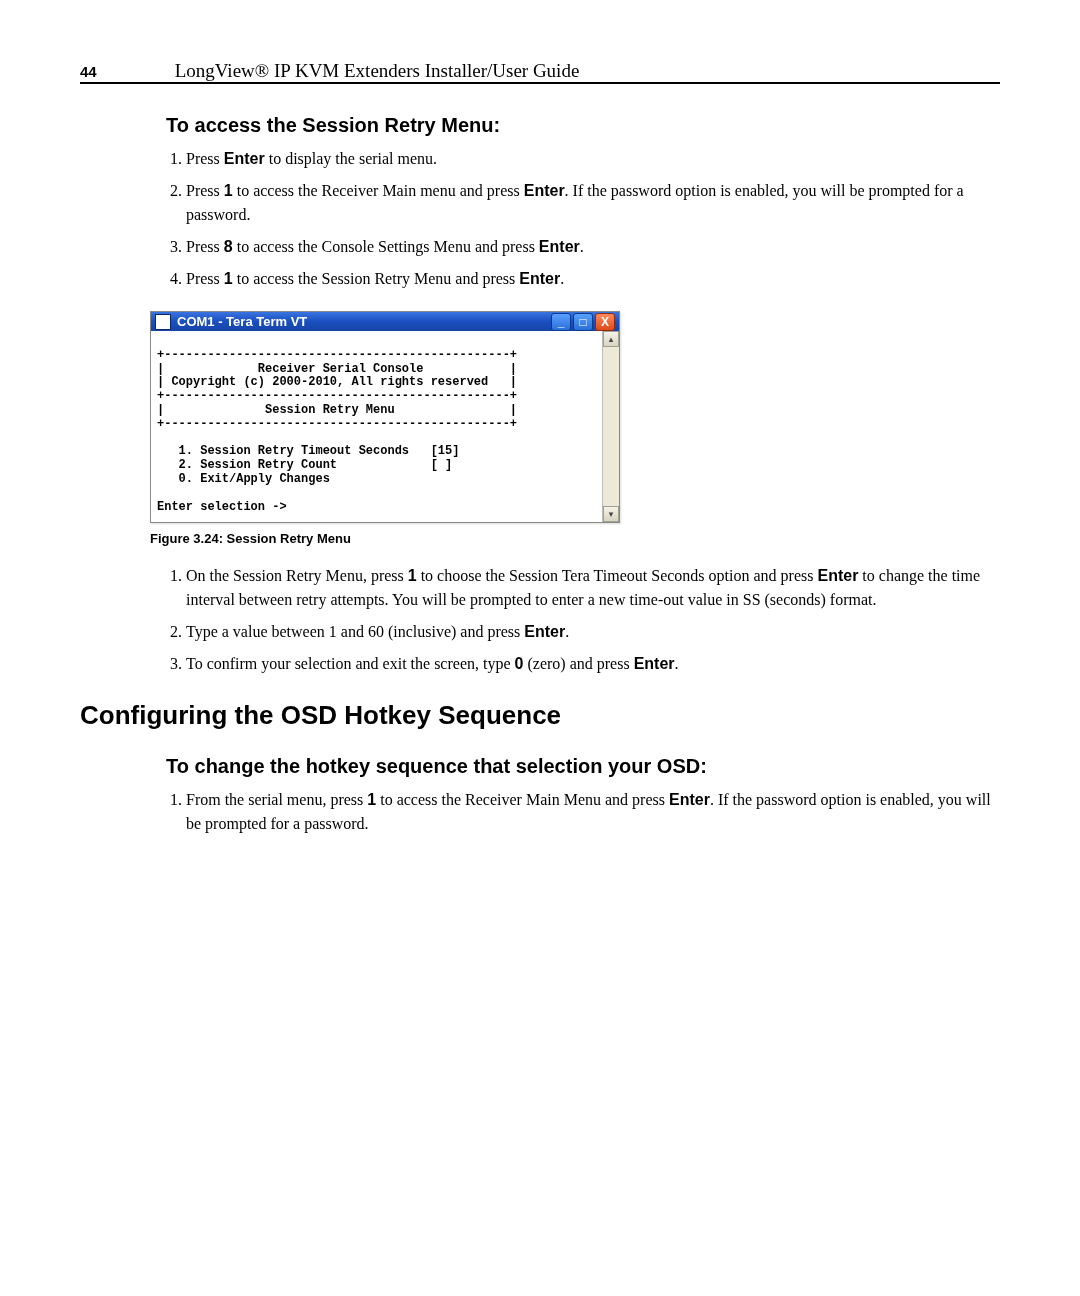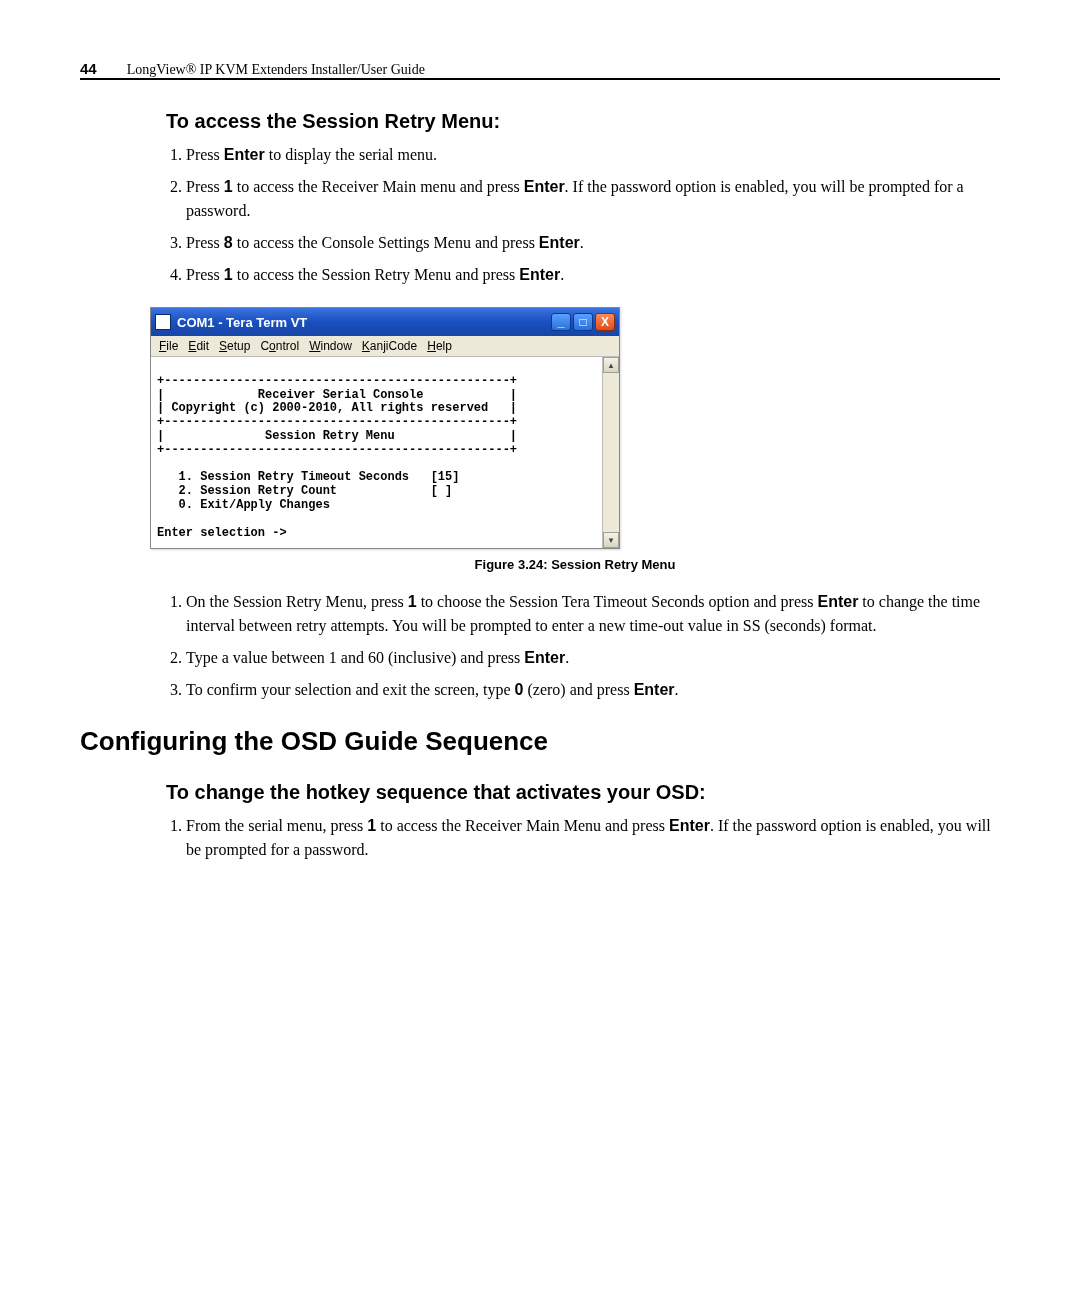--- a/index.html
+++ b/index.html
@@ -18,21 +18,22 @@
     border-bottom: 2px solid #000;
     margin-bottom: 30px;
   }
   .page-number {
     font-family: Arial, sans-serif;
     font-weight: bold;
     font-size: 15px;
     margin-right: 30px;
   }
   .guide-title {
-    font-size: 14px;
+    font-size: 19px;
+    margin-left: 48px;
   }
   .section-heading {
     font-family: Arial, sans-serif;
     font-weight: bold;
     font-size: 20px;
     margin: 24px 0 10px 16px;
   }
   ol.steps {
     margin: 0 0 20px 0;
     padding-left: 36px;
@@ -47,21 +48,21 @@
     width: 468px;
     border: 1px solid #888;
     background: #fff;
     box-shadow: 1px 1px 2px rgba(0,0,0,0.15);
     font-family: Tahoma, Arial, sans-serif;
   }
   .titlebar {
     display: flex;
     align-items: center;
     background: linear-gradient(to bottom, #3a74e0, #1a4fc0, #1745a6);
-    height: 28px;
+    height: 19px;
     padding: 0 4px;
   }
   .titlebar-icon {
     display:inline-block;
     width:14px;height:14px;
     background:#fff;border:1px solid #0a2a66;
     margin-right:6px;
   }
   .titlebar-text {
     color: #fff;
@@ -121,21 +122,20 @@
     border:1px solid #a0a090;
     box-sizing:border-box;
     display:flex;align-items:center;justify-content:center;
     font-size:9px;color:#444;
   }
   .figure-caption {
     font-family: Arial, sans-serif;
     font-weight: bold;
     font-size: 13px;
     margin: 8px 0 18px 0;
-    text-align: center;
   }
   h2.main-heading {
     font-family: Arial, sans-serif;
     font-weight: bold;
     font-size: 26px;
     margin: 24px 0 14px 0;
   }
 </style>
 </head>
 <body>
@@ -157,29 +157,20 @@
 
   <div class="figure-wrap">
     <div class="terminal-window">
       <div class="titlebar">
         <span class="titlebar-icon"></span>
         <span class="titlebar-text">COM1 - Tera Term VT</span>
         <span class="winbtn min">_</span>
         <span class="winbtn max">□</span>
         <span class="winbtn close">X</span>
       </div>
-      <div class="menubar">
-        <span><span class="ul">F</span>ile</span>
-        <span><span class="ul">E</span>dit</span>
-        <span><span class="ul">S</span>etup</span>
-        <span>C<span class="ul">o</span>ntrol</span>
-        <span><span class="ul">W</span>indow</span>
-        <span><span class="ul">K</span>anjiCode</span>
-        <span><span class="ul">H</span>elp</span>
-      </div>
       <div class="term-body-wrap">
         <div class="term-body">
 +------------------------------------------------+
 |             Receiver Serial Console            |
 | Copyright (c) 2000-2010, All rights reserved   |
 +------------------------------------------------+
 |              Session Retry Menu                |
 +------------------------------------------------+
 
    1. Session Retry Timeout Seconds   [15]
@@ -198,20 +189,20 @@
   <div class="figure-caption">Figure 3.24: Session Retry Menu</div>
 
   <ol class="steps">
     <li><span>On the Session Retry Menu, press </span><span class="bold">1</span><span> to choose the Session Tera Timeout Seconds option and press </span><span class="bold">Enter</span><span> to change the time interval between retry attempts. You will be prompted to enter a new time-out value in SS (seconds) format.</span></li>
     <li><span>Type a value between 1 and 60 (inclusive) and press </span><span class="bold">Enter</span><span>.</span></li>
     <li><span>To confirm your selection and exit the screen, type </span><span class="bold">0</span><span> (zero) and press </span><span class="bold">Enter</span><span>.</span></li>
   </ol>
 
 </div>
 
-<h2 class="main-heading">Configuring the OSD Guide Sequence</h2>
+<h2 class="main-heading">Configuring the OSD Hotkey Sequence</h2>
 
 <div style="padding-left:70px;">
-  <div class="section-heading">To change the hotkey sequence that activates your OSD:</div>
+  <div class="section-heading">To change the hotkey sequence that selection your OSD:</div>
   <ol class="steps">
     <li><span>From the serial menu, press </span><span class="bold">1</span><span> to access the Receiver Main Menu and press </span><span class="bold">Enter</span><span>. If the password option is enabled, you will be prompted for a password.</span></li>
   </ol>
 </div>
 
 </body></html>

